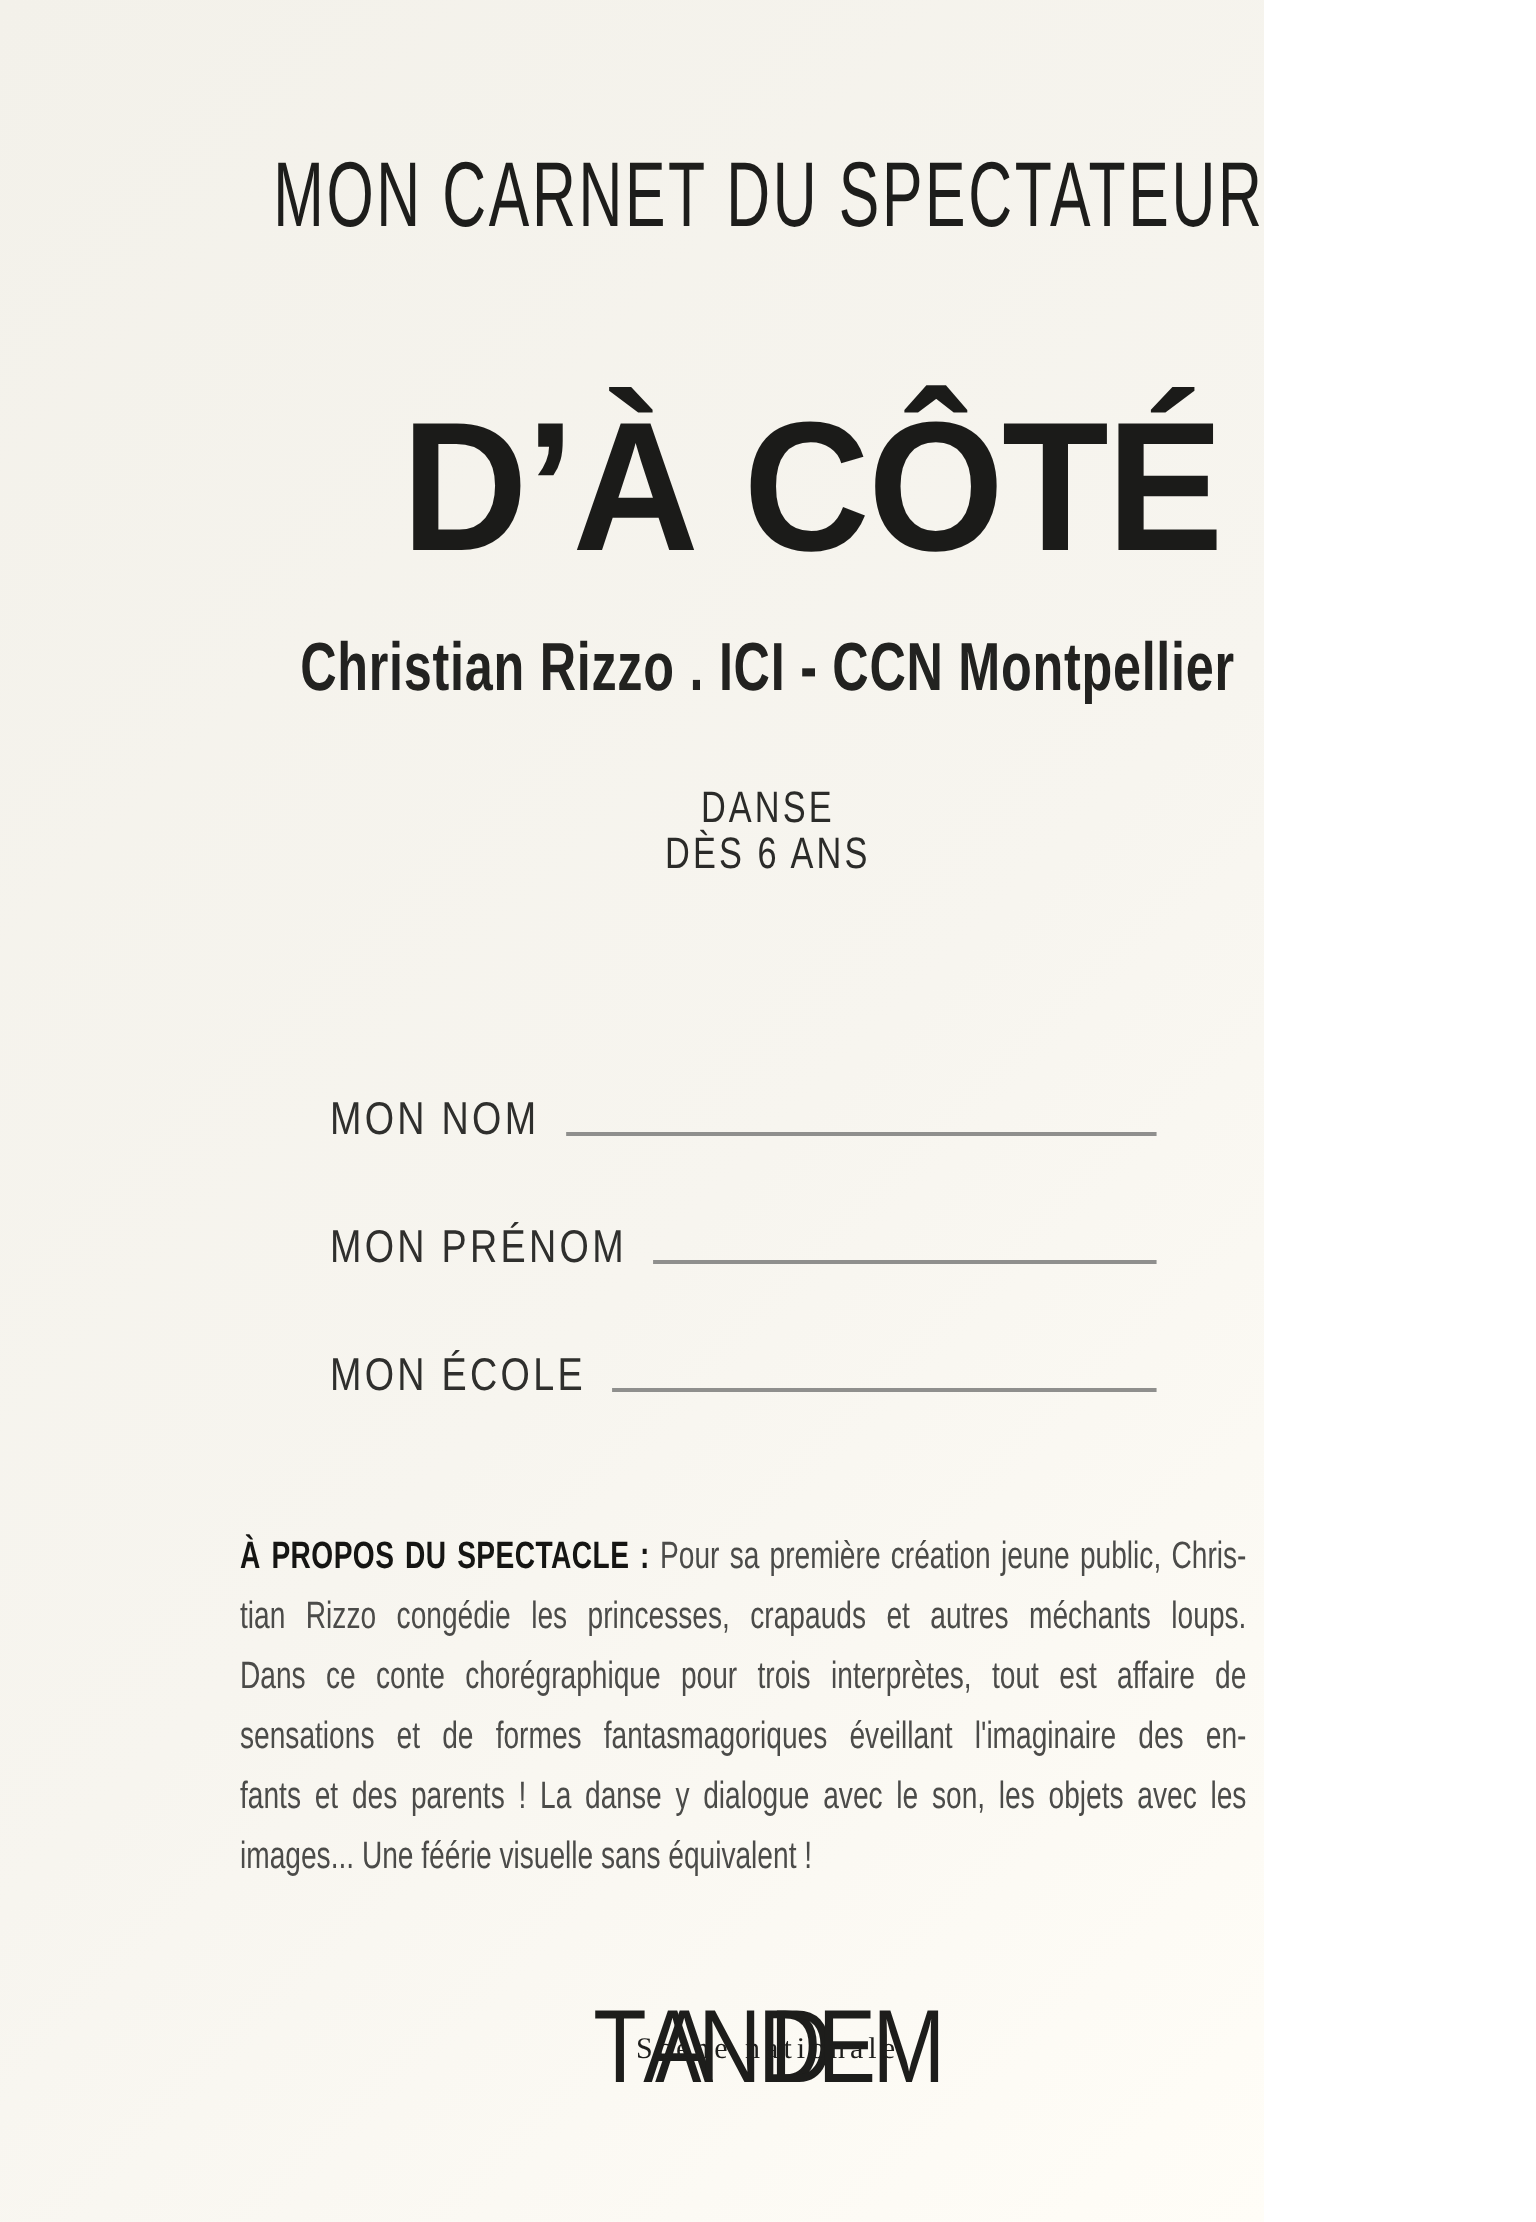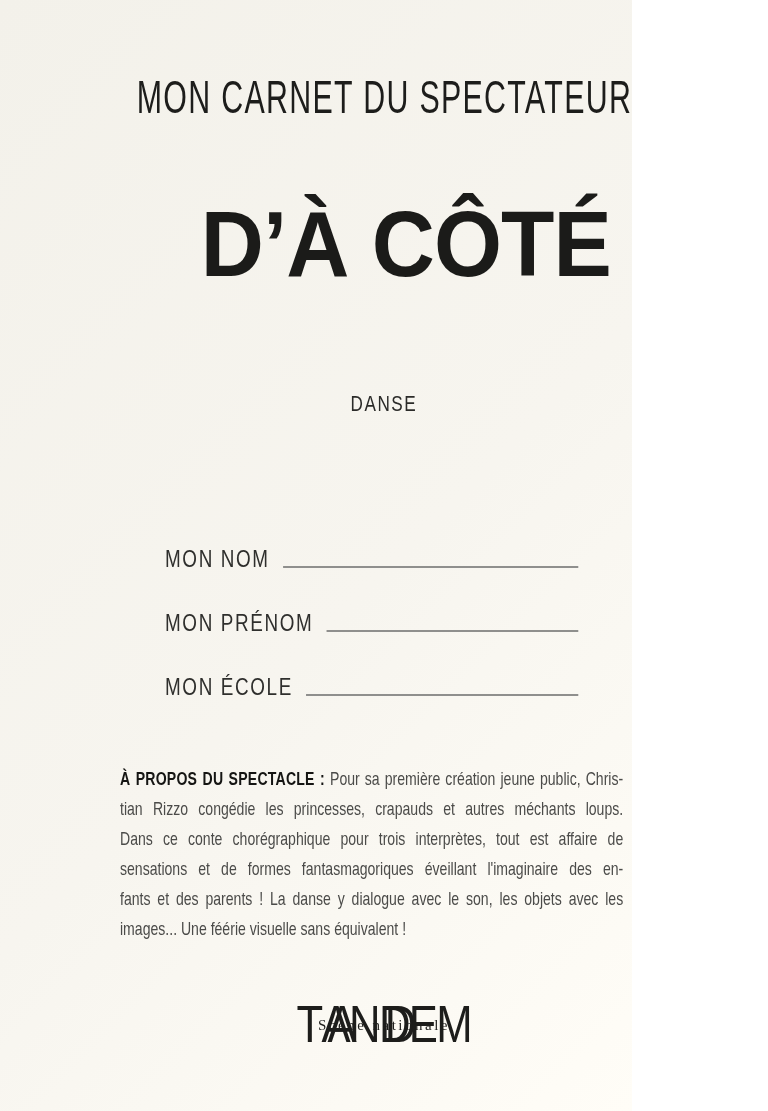--- a/index.html
+++ b/index.html
@@ -168,23 +168,27 @@
 <div class="page">
 
   <div class="centered kicker-wrap">
     <span class="kicker">MON CARNET DU SPECTATEUR</span>
   </div>
 
   <div class="centered title-wrap">
     <span class="main-title">D’À CÔTÉ</span>
   </div>
 
+  <div class="centered subtitle-wrap">
+    <span class="subtitle">Christian Rizzo . ICI - CCN Montpellier</span>
+  </div>
 
   <div class="centered genre-wrap">
     <span class="genre-line"><span class="genre-inner">DANSE</span></span>
+    <span class="genre-line"><span class="genre-inner">DÈS 6 ANS</span></span>
   </div>
 
   <div class="form-block">
     <div class="field-row row-0">
       <span class="field-label">MON NOM</span>
       <span class="field-line"></span>
     </div>
     <div class="field-row row-1">
       <span class="field-label">MON PRÉNOM</span>
       <span class="field-line"></span>

